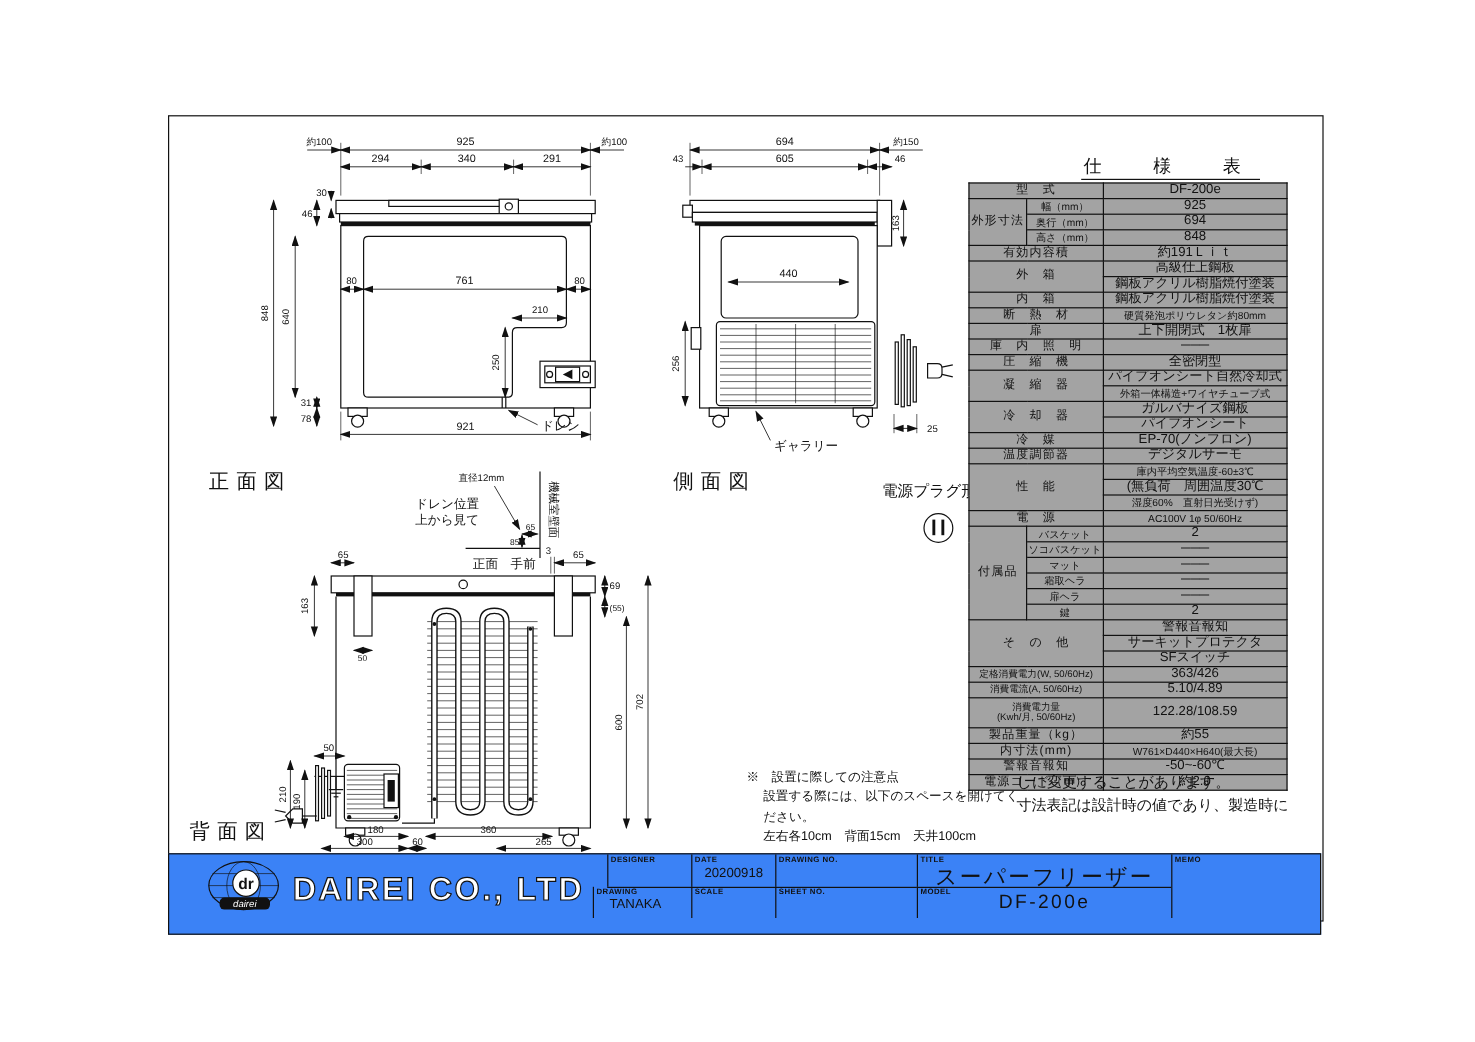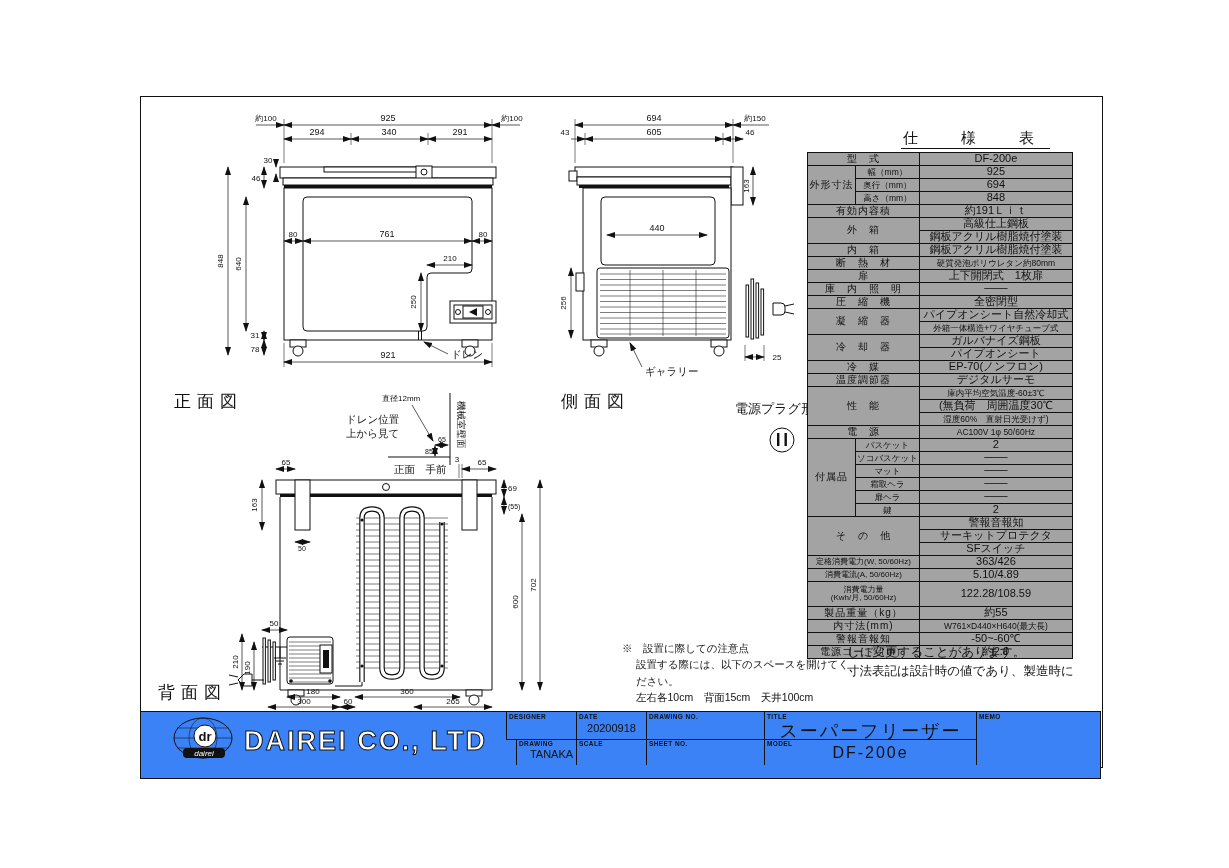--- a/index.html
+++ b/index.html
@@ -522,21 +522,21 @@
     </g>
     <text x="103" y="38" textLength="245" style="font-size:27px;font-weight:bold;letter-spacing:4px;fill:#fff;stroke:#111;stroke-width:1">DAIREI CO., LTD</text>
   </svg>
 
   <div class="hline" style="left:365px;top:27px;width:258px;"></div>
   <div class="hline" style="left:623px;top:27px;width:212px;"></div>
 
   <div class="tb-cell" style="left:365px;top:0;width:70px;height:27px">
     <span class="tb-lab">DESIGNER</span>
   </div>
-  <div class="tb-cell" style="left:375px;top:27px;width:70px;height:26px">
+  <div class="tb-cell" style="left:353px;top:27px;width:70px;height:26px">
     <span class="tb-lab">DRAWING</span>
     <span class="tb-val" style="top:9px">TANAKA</span>
   </div>
 
   <div class="tb-cell" style="left:435px;top:0;width:70px;height:27px">
     <span class="tb-lab">DATE</span>
     <span class="tb-val" style="top:10px">20200918</span>
   </div>
   <div class="tb-cell" style="left:435px;top:27px;width:70px;height:26px">
     <span class="tb-lab">SCALE</span>

